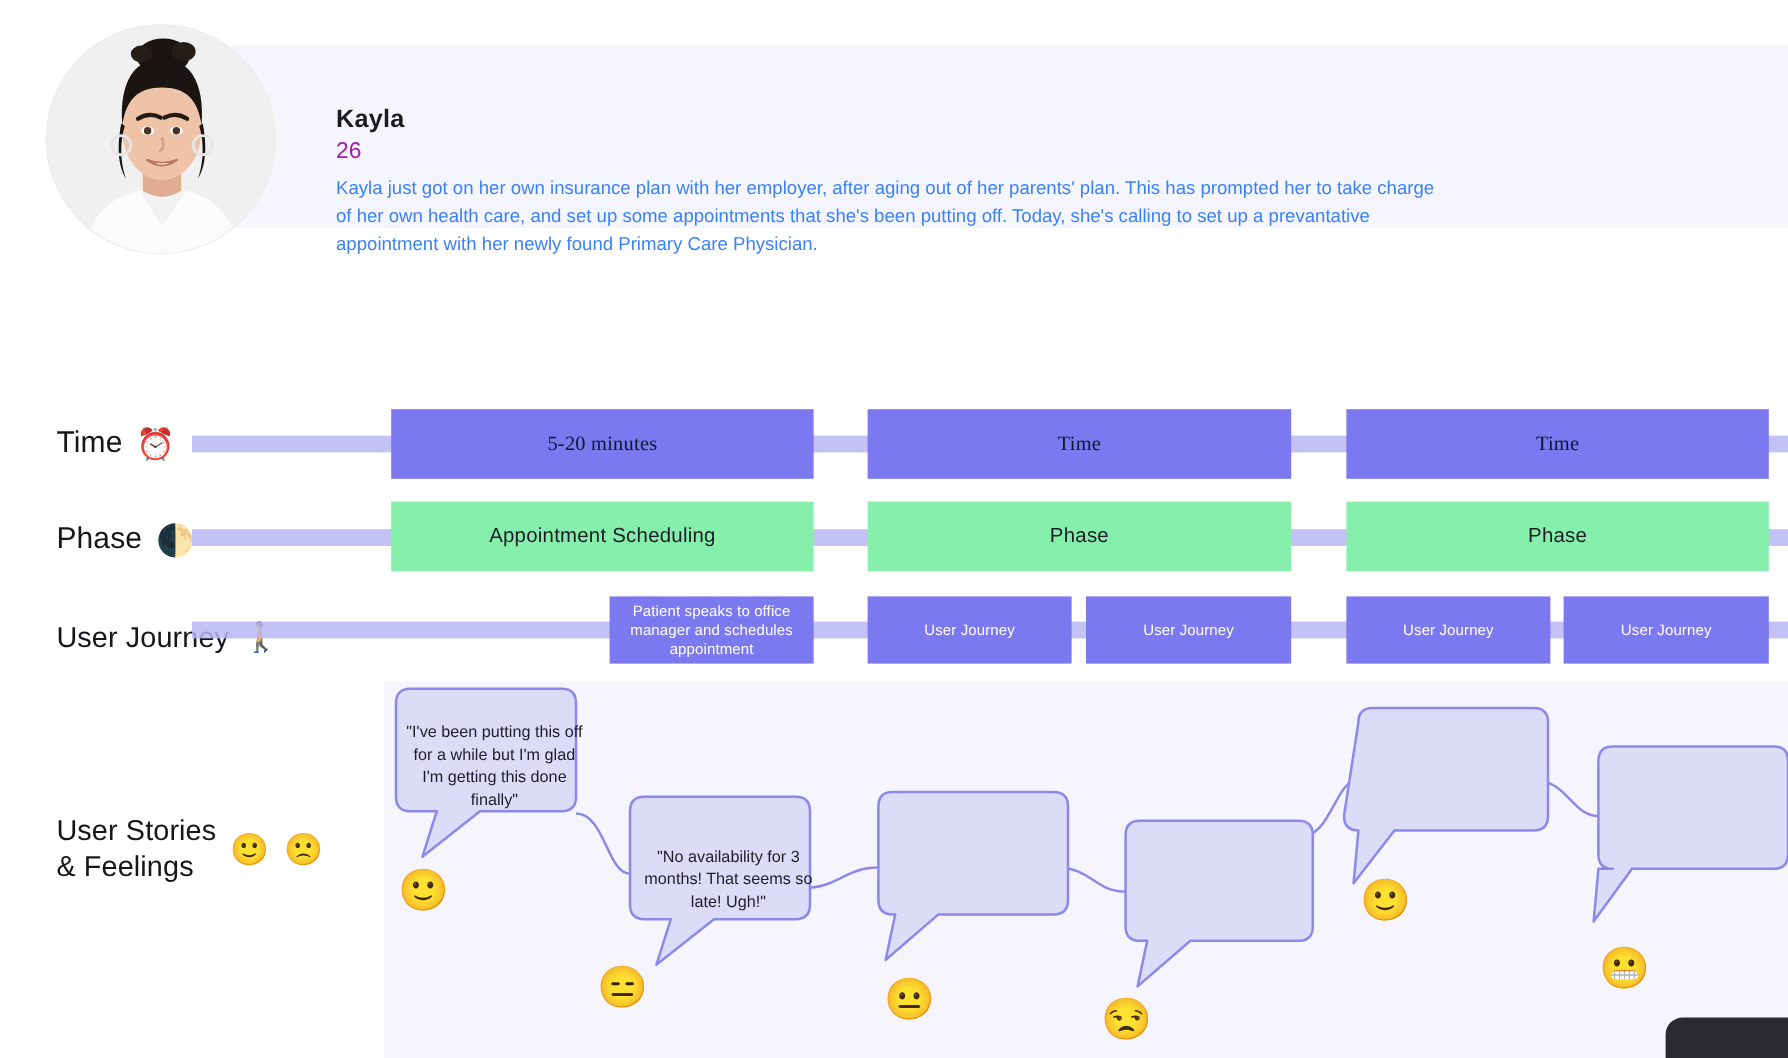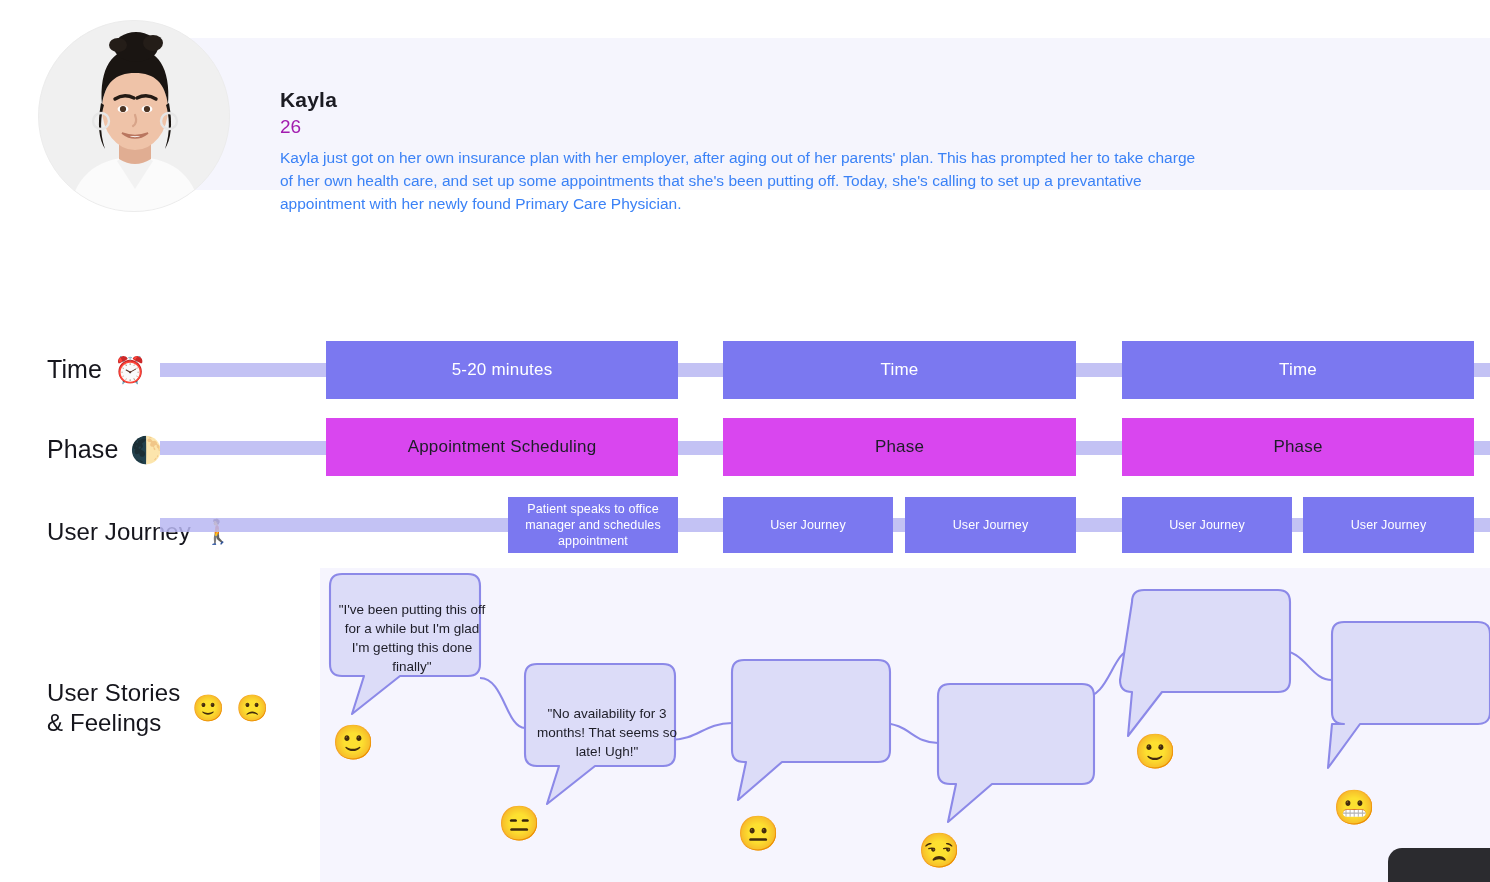--- a/index.html
+++ b/index.html
@@ -62,25 +62,25 @@
   .track-time    { top: 363px; }
   .track-phase   { top: 441px; }
   .track-journey { top: 518px; }
 
   
   .bar {
     position: absolute; display: flex; align-items: center;
     justify-content: center; text-align: center;
   }
   .bar-time {
-    height: 58px; background: #7b78f0; color: #ffffff;
-    font-size: 17px; letter-spacing: .2px;
+    height: 58px; background: #7b78f0; color: #0f172a;
+    font-size: 17px; letter-spacing: .2px; font-family: Liberation Serif, serif;
   }
   .bar-phase {
-    height: 58px; background: #d946ef; color: #1d1d27;
+    height: 58px; background: #86efac; color: #1d1d27;
     font-size: 17px; letter-spacing: .2px;
   }
   .bar-journey {
     height: 56px; background: #7b78f0; color: #ffffff;
     font-size: 12.5px; line-height: 1.28; padding: 4px 8px;
     letter-spacing: .1px;
   }
 
   
   .stories-panel {

